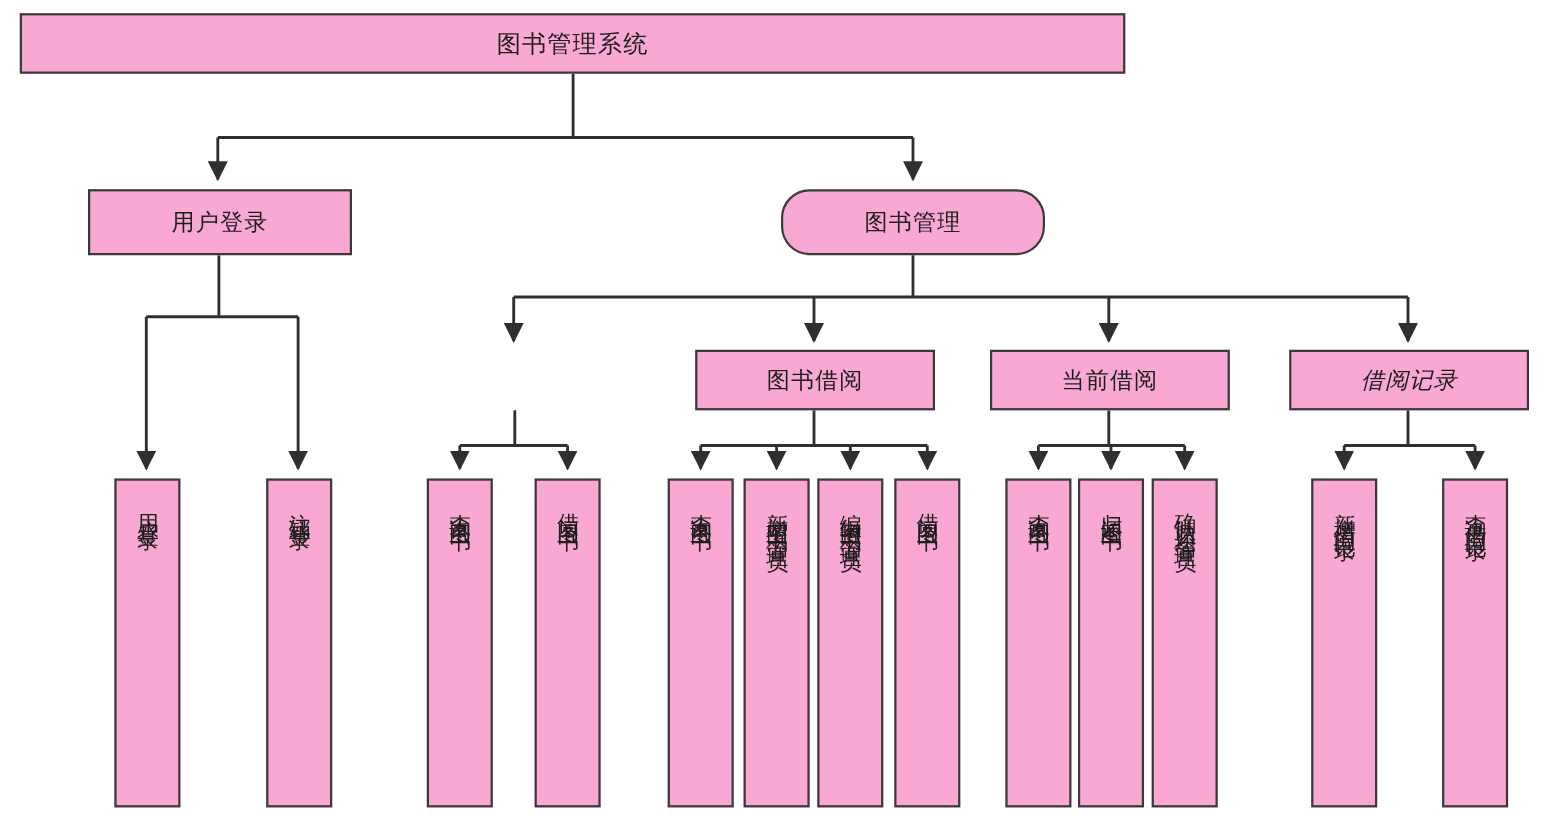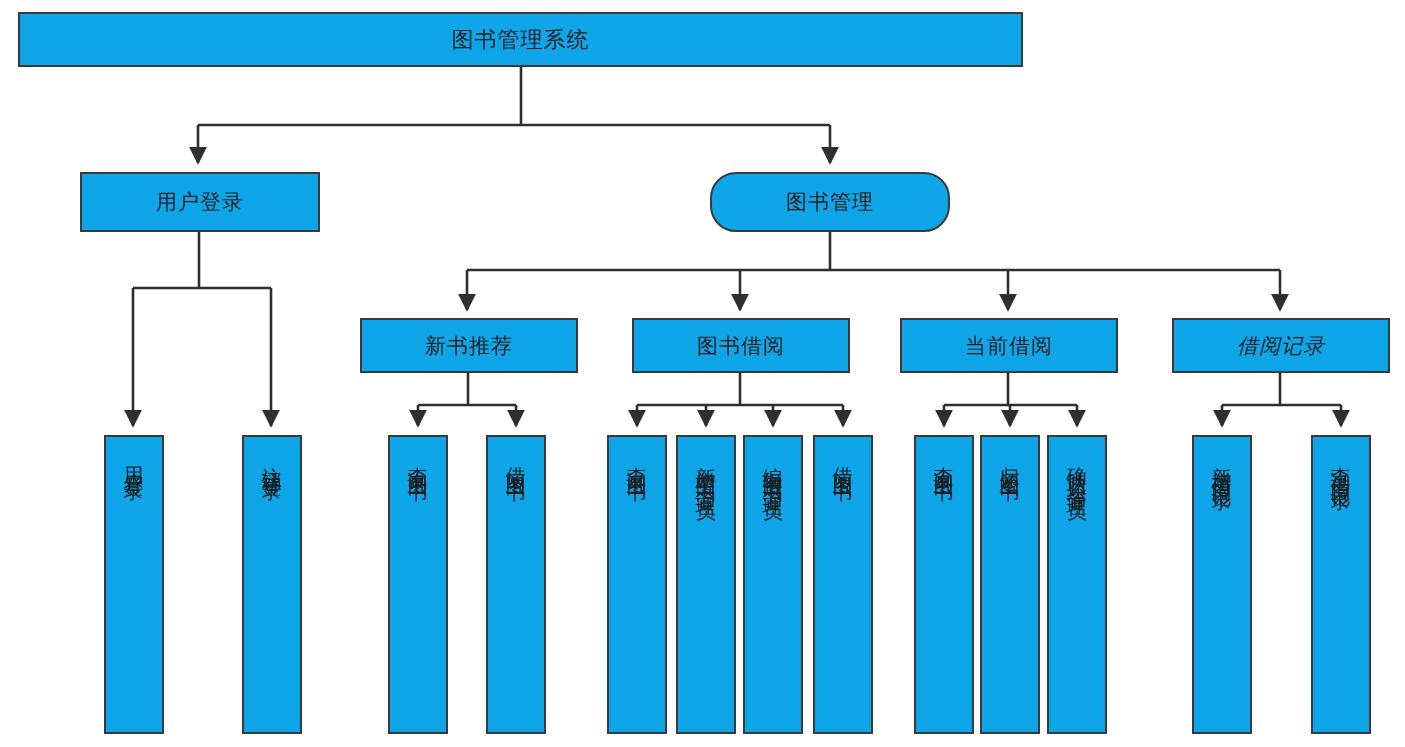--- a/index.html
+++ b/index.html
@@ -9,21 +9,21 @@
     font-family:"Liberation Sans","DejaVu Sans",sans-serif;
     position:relative;
     overflow:hidden;
   }
   #stage{position:absolute;left:0;top:0;width:1405px;height:747px;}
   #svg-layer{position:absolute;left:0;top:0;width:1405px;height:747px;}
 
   .node{
     position:absolute;
     box-sizing:border-box;
-    background:#0ea5e9;
+    background:#f9a8d4;
     border:2.5px solid #3a3a3a;
     display:flex;
     align-items:center;
     justify-content:center;
     color:#1c1c1c;
   }
   .node.hbox{
     font-size:21px;
     letter-spacing:1px;
   }
@@ -110,23 +110,20 @@
     <span>图书管理系统</span>
   </div>
 
   <div class="node hbox" style="left:80px;top:172px;width:240px;height:60px;">
     <span>用户登录</span>
   </div>
   <div class="node hbox" style="left:710px;top:172px;width:240px;height:60px;border-radius:26px;">
     <span>图书管理</span>
   </div>
 
-  <div class="node hbox" style="left:360px;top:318px;width:218px;height:55px;">
-    <span>新书推荐</span>
-  </div>
   <div class="node hbox" style="left:632px;top:318px;width:218px;height:55px;">
     <span>图书借阅</span>
   </div>
   <div class="node hbox" style="left:900px;top:318px;width:218px;height:55px;">
     <span>当前借阅</span>
   </div>
   <div class="node hbox" style="left:1172px;top:318px;width:218px;height:55px;font-style:italic;">
     <span>借阅记录</span>
   </div>
 

